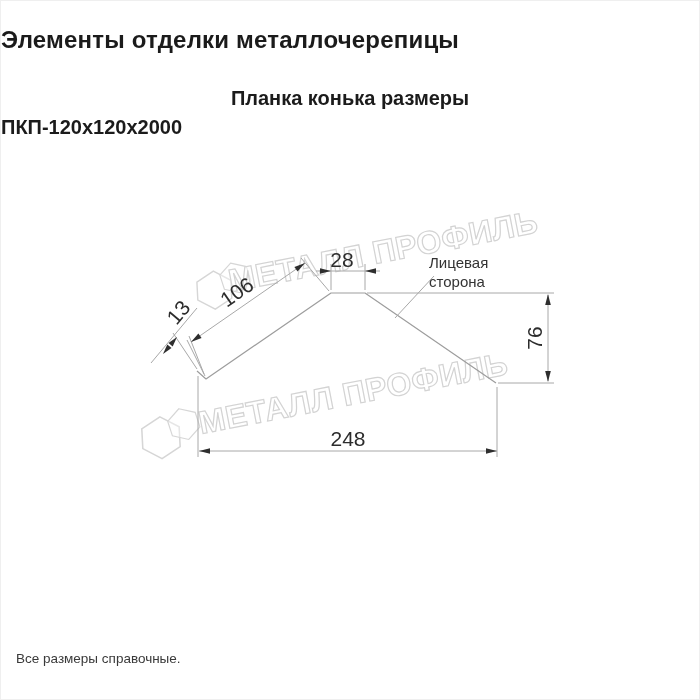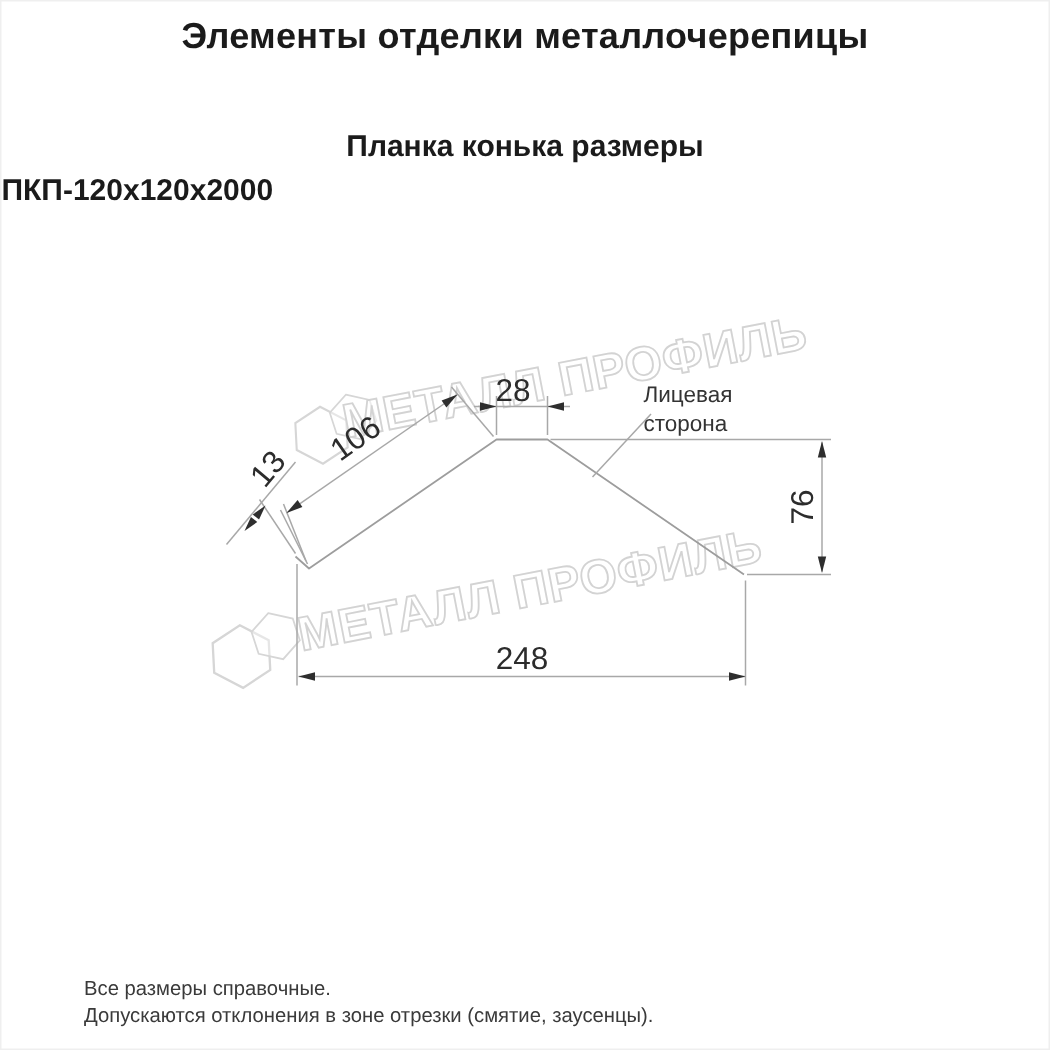--- a/index.html
+++ b/index.html
@@ -2,21 +2,21 @@
 <html><head>
 <meta charset="utf-8">
 <style>
   html,body { margin:0; padding:0; background:#fff; }
   .page {
     position:relative; width:700px; height:700px; background:#ffffff;
     border:1px solid #efefef; box-sizing:border-box; overflow:hidden;
     font-family:"Liberation Sans", sans-serif;
   }
   .title-1 {
-    position:absolute; top:10px; left:0; width:100%; text-align:center;
+    position:absolute; top:25px; left:0; width:100%; text-align:left;
     font-size:24px; font-weight:bold; color:#1b1b1b; letter-spacing:0.2px;
   }
   .title-2 {
     position:absolute; top:86px; left:0; width:100%; text-align:center;
     font-size:20px; font-weight:bold; color:#1b1b1b;
   }
   .title-3 {
     position:absolute; top:115px; left:0; width:100%; text-align:left;
     font-size:20px; font-weight:bold; color:#1b1b1b;
   }
@@ -24,21 +24,21 @@
   .thin   { stroke:#a8a8a8; stroke-width:1; fill:none; }
   .prof   { stroke:#9d9d9d; stroke-width:1.2; fill:none; stroke-linejoin:round; }
   .arr    { fill:#2e2e2e; stroke:none; }
   .dimtxt { font-size:21px; fill:#2c2c2c; }
   .lbl    { font-size:15px; fill:#333333; }
   .wm-t   { font-size:32px; font-weight:bold; fill:#ffffff; fill-opacity:0.55;
             stroke:#d3d3d3; stroke-width:1.2; letter-spacing:0.5px; }
   .wm-h   { fill:#ffffff; fill-opacity:0.4; stroke:#d6d6d6; stroke-width:1.4; }
   .notes {
     position:absolute; left:15px; top:649px;
-    font-size:13.5px; line-height:18px; color:#3a3a3a;margin-left:40px;
+    font-size:13.5px; line-height:18px; color:#3a3a3a;
   }
 </style>
 </head>
 <body>
 
 <div class="page">
 
   <div class="title-1">Элементы отделки металлочерепицы</div>
   <div class="title-2">Планка конька размеры</div>
   <div class="title-3">ПКП-120х120х2000</div>
@@ -92,16 +92,15 @@
     <path class="thin" d="M197,375 L197,456"></path>
     <path class="thin" d="M496,386 L496,456"></path>
     <path class="thin" d="M198,450 L496,450"></path>
     <polygon class="arr" points="198,450 209,447.2 209,452.8"></polygon>
     <polygon class="arr" points="496,450 485,447.2 485,452.8"></polygon>
     <text class="dimtxt" x="347" y="445" text-anchor="middle">248</text>
   </svg>
 
   <div class="notes">
     <div>Все размеры справочные.</div>
-    <div>Допускаются отклонения в зоне отрезки (смятие, заусенцы).</div>
   </div>
 
 </div>
 
 </body></html>

